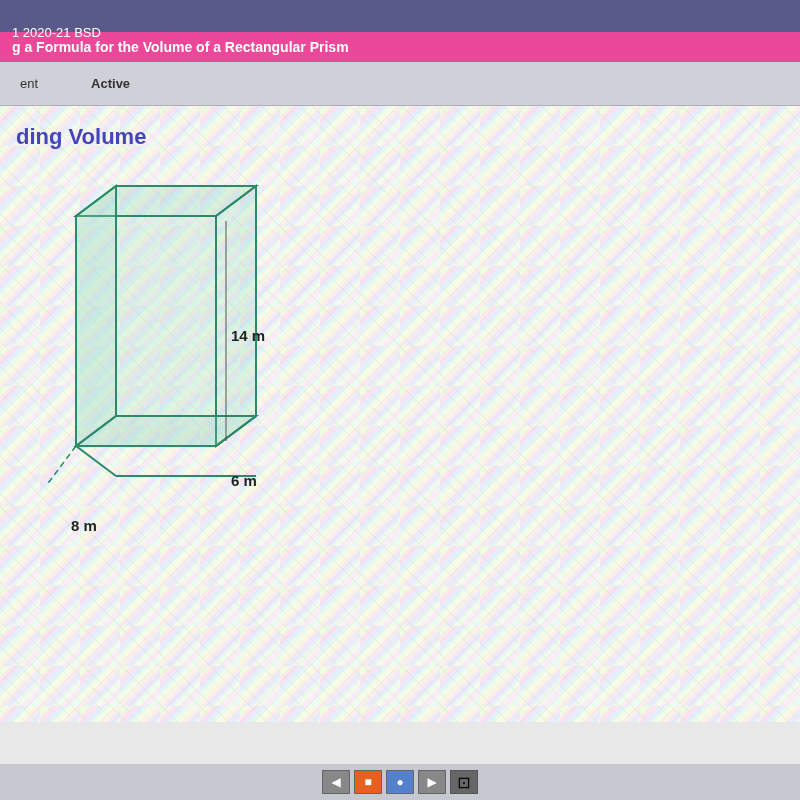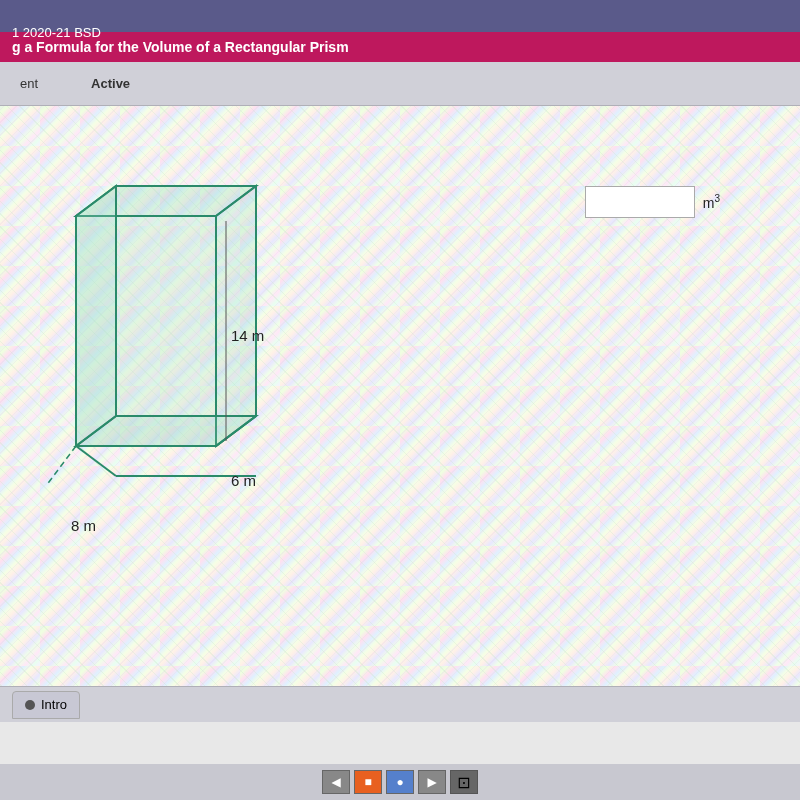--- a/index.html
+++ b/index.html
@@ -21,21 +21,21 @@
       padding: 0 12px;
     }
     .top-bar-title {
       color: white;
       font-size: 13px;
       margin-top: 32px;
     }
 
     
     .title-bar {
-      background: #be185d;
+      background: #ec4899;
       height: 30px;
       display: flex;
       align-items: center;
       padding: 0 12px;
       overflow: hidden;
     }
     .title-bar-text {
       color: white;
       font-size: 14px;
       font-weight: bold;
@@ -112,20 +112,21 @@
       color: #4444bb;
     }
 
     
     .prism-container {
       position: absolute;
       top: 70px;
       left: 16px;
       width: 280px;
       height: 420px;
+      font-weight: bold;
     }
 
     
     .question-area {
       position: absolute;
       top: 80px;
       right: 80px;
       display: flex;
       flex-direction: column;
       gap: 16px;
@@ -248,20 +249,21 @@
   <span class="title-bar-text">g a Formula for the Volume of a Rectangular Prism</span>
 </div>
 
 <div class="nav-bar">
   <span class="nav-item">ent</span>
   <span class="nav-item active">Active</span>
 </div>
 
 <div class="main-content">
 
+  <div class="section-title">ding Volume</div>
 
   <div class="prism-container">
     <svg width="280" height="420" viewBox="0 0 280 420">
 
       <line x1="60" y1="40" x2="60" y2="270" stroke="#2a8a6a" stroke-width="1.5" stroke-dasharray="6,4"></line>
 
       <line x1="60" y1="270" x2="200" y2="270" stroke="#2a8a6a" stroke-width="1.5" stroke-dasharray="6,4"></line>
 
       <line x1="60" y1="270" x2="30" y2="310" stroke="#2a8a6a" stroke-width="1.5" stroke-dasharray="6,4"></line>
 
@@ -283,34 +285,22 @@
 
       <line x1="210" y1="45" x2="210" y2="265" stroke="#555" stroke-width="1"></line>
 
       <text x="215" y="310" font-size="15" fill="#222" font-family="Arial">6 m</text>
 
       <text x="55" y="355" font-size="15" fill="#222" font-family="Arial">8 m</text>
     </svg>
   </div>
 
   <div class="question-area">
-    <div class="answer-row">
-      <input type="text" class="answer-input" placeholder="" style="">
-      <span class="unit-label">
-        m<sup>3</sup>
-      </span>
-    </div>
   </div>
 
-  <div class="bottom-bar">
-    <div class="tab-item">
-      <span class="tab-dot"></span>
-      <span>Intro</span>
-    </div>
-  </div>
 
 </div>
 
 <div class="nav-arrows">
   <div class="nav-arrow-btn">◀</div>
   <div class="nav-arrow-btn orange">■</div>
   <div class="nav-arrow-btn active-nav">●</div>
   <div class="nav-arrow-btn">▶</div>
   <div class="nav-icon-box">⊡</div>
 </div>

